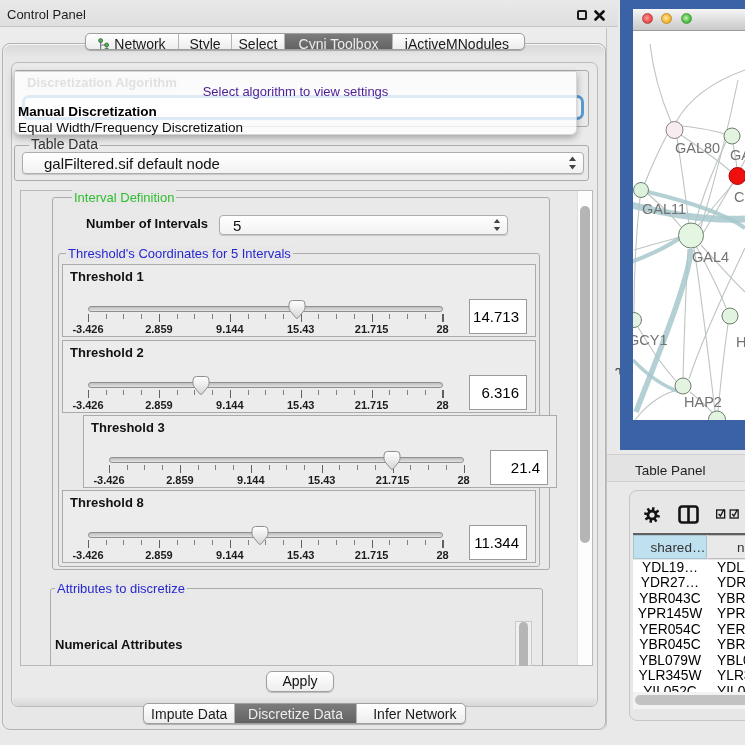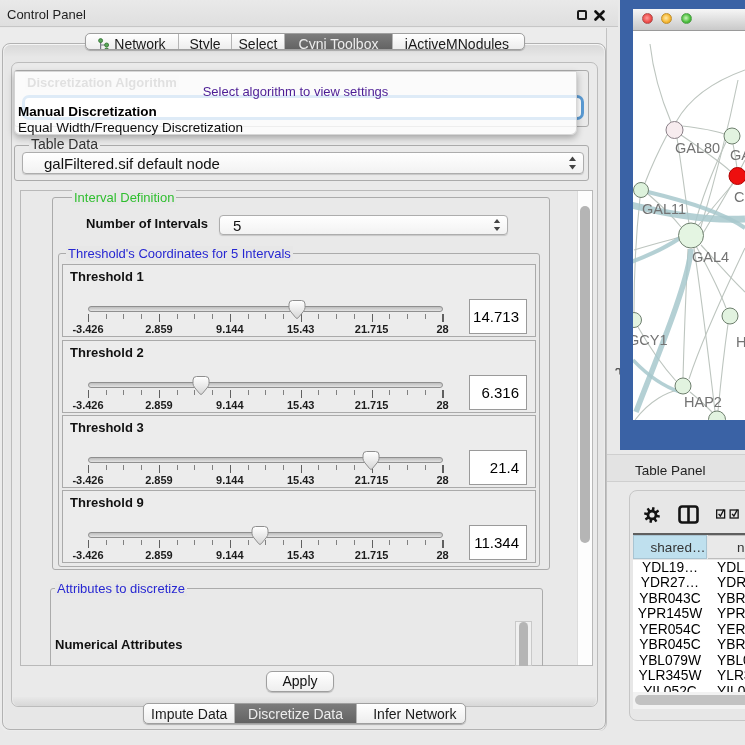--- a/index.html
+++ b/index.html
@@ -186,38 +186,38 @@
     <span class="tlab" style="left:95.9px;">2.859</span>
     <span class="tlab" style="left:166.8px;">9.144</span>
     <span class="tlab" style="left:237.7px;">15.43</span>
     <span class="tlab" style="left:308.6px;">21.715</span>
     <span class="tlab" style="left:379.5px;">28</span>
     <svg class="thumb" style="left:137.5px;" width="19" height="22" viewBox="0 0 19 22">
       <path d="M5,1.5 H14 Q17.5,1.5 17.5,5 V8.5 Q17.5,10.5 16,12.3 L10.8,18.7 Q9.5,20.3 8.2,18.7 L3,12.3 Q1.5,10.5 1.5,8.5 V5 Q1.5,1.5 5,1.5 Z" fill="url(#thg)" stroke="#8e8e8e" stroke-width="1"></path>
     </svg>
     <div class="vbox">6.316</div>
   </div>
-  <div class="trow" style="top:415px;">
+  <div class="trow" style="top:415px;margin-left:21px;">
     <b class="tt">Threshold 3</b>
     <div class="track"></div>
     <div class="ticksmin"></div>
       <div class="ticksmaj"></div>
     <span class="tlab" style="left:25.0px;">-3.426</span>
     <span class="tlab" style="left:95.9px;">2.859</span>
     <span class="tlab" style="left:166.8px;">9.144</span>
     <span class="tlab" style="left:237.7px;">15.43</span>
     <span class="tlab" style="left:308.6px;">21.715</span>
     <span class="tlab" style="left:379.5px;">28</span>
     <svg class="thumb" style="left:307.5px;" width="19" height="22" viewBox="0 0 19 22">
       <path d="M5,1.5 H14 Q17.5,1.5 17.5,5 V8.5 Q17.5,10.5 16,12.3 L10.8,18.7 Q9.5,20.3 8.2,18.7 L3,12.3 Q1.5,10.5 1.5,8.5 V5 Q1.5,1.5 5,1.5 Z" fill="url(#thg)" stroke="#8e8e8e" stroke-width="1"></path>
     </svg>
     <div class="vbox">21.4</div>
   </div>
   <div class="trow" style="top:490px;">
-    <b class="tt">Threshold 9</b>
+    <b class="tt">Threshold 8</b>
     <div class="track"></div>
     <div class="ticksmin"></div>
       <div class="ticksmaj"></div>
     <span class="tlab" style="left:25.0px;">-3.426</span>
     <span class="tlab" style="left:95.9px;">2.859</span>
     <span class="tlab" style="left:166.8px;">9.144</span>
     <span class="tlab" style="left:237.7px;">15.43</span>
     <span class="tlab" style="left:308.6px;">21.715</span>
     <span class="tlab" style="left:379.5px;">28</span>
     <svg class="thumb" style="left:196.5px;" width="19" height="22" viewBox="0 0 19 22">

